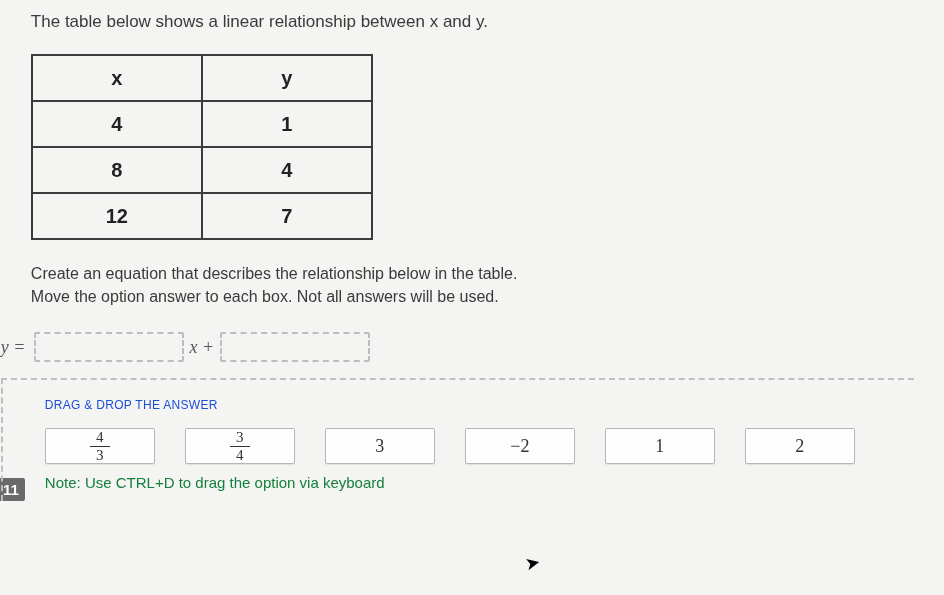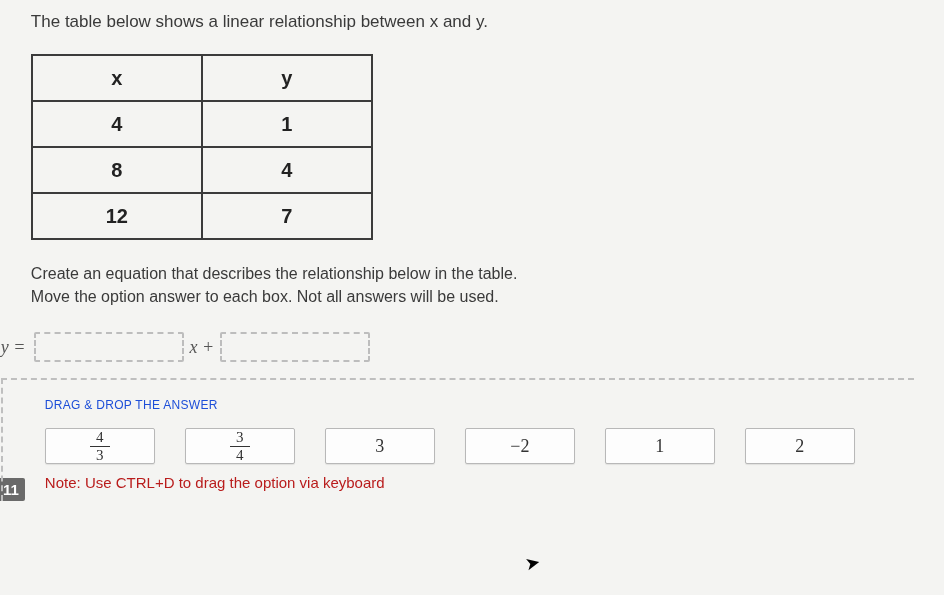--- a/index.html
+++ b/index.html
@@ -129,21 +129,21 @@
     display: inline-flex;
     flex-direction: column;
     align-items: center;
     line-height: 1;
     font-size: 15px;
   }
   .frac .num { border-bottom: 1.5px solid #333; padding: 0 6px 1px; }
   .frac .den { padding: 1px 6px 0; }
   .note {
     font-size: 15px;
-    color: #b91c1c;
+    color: #15803d;
     margin-top: 10px;
   }
   .cursor {
     position: absolute;
     left: 525px;
     top: 552px;
     font-size: 18px;
     color: #000;
     transform: rotate(-12deg);
     pointer-events: none;

